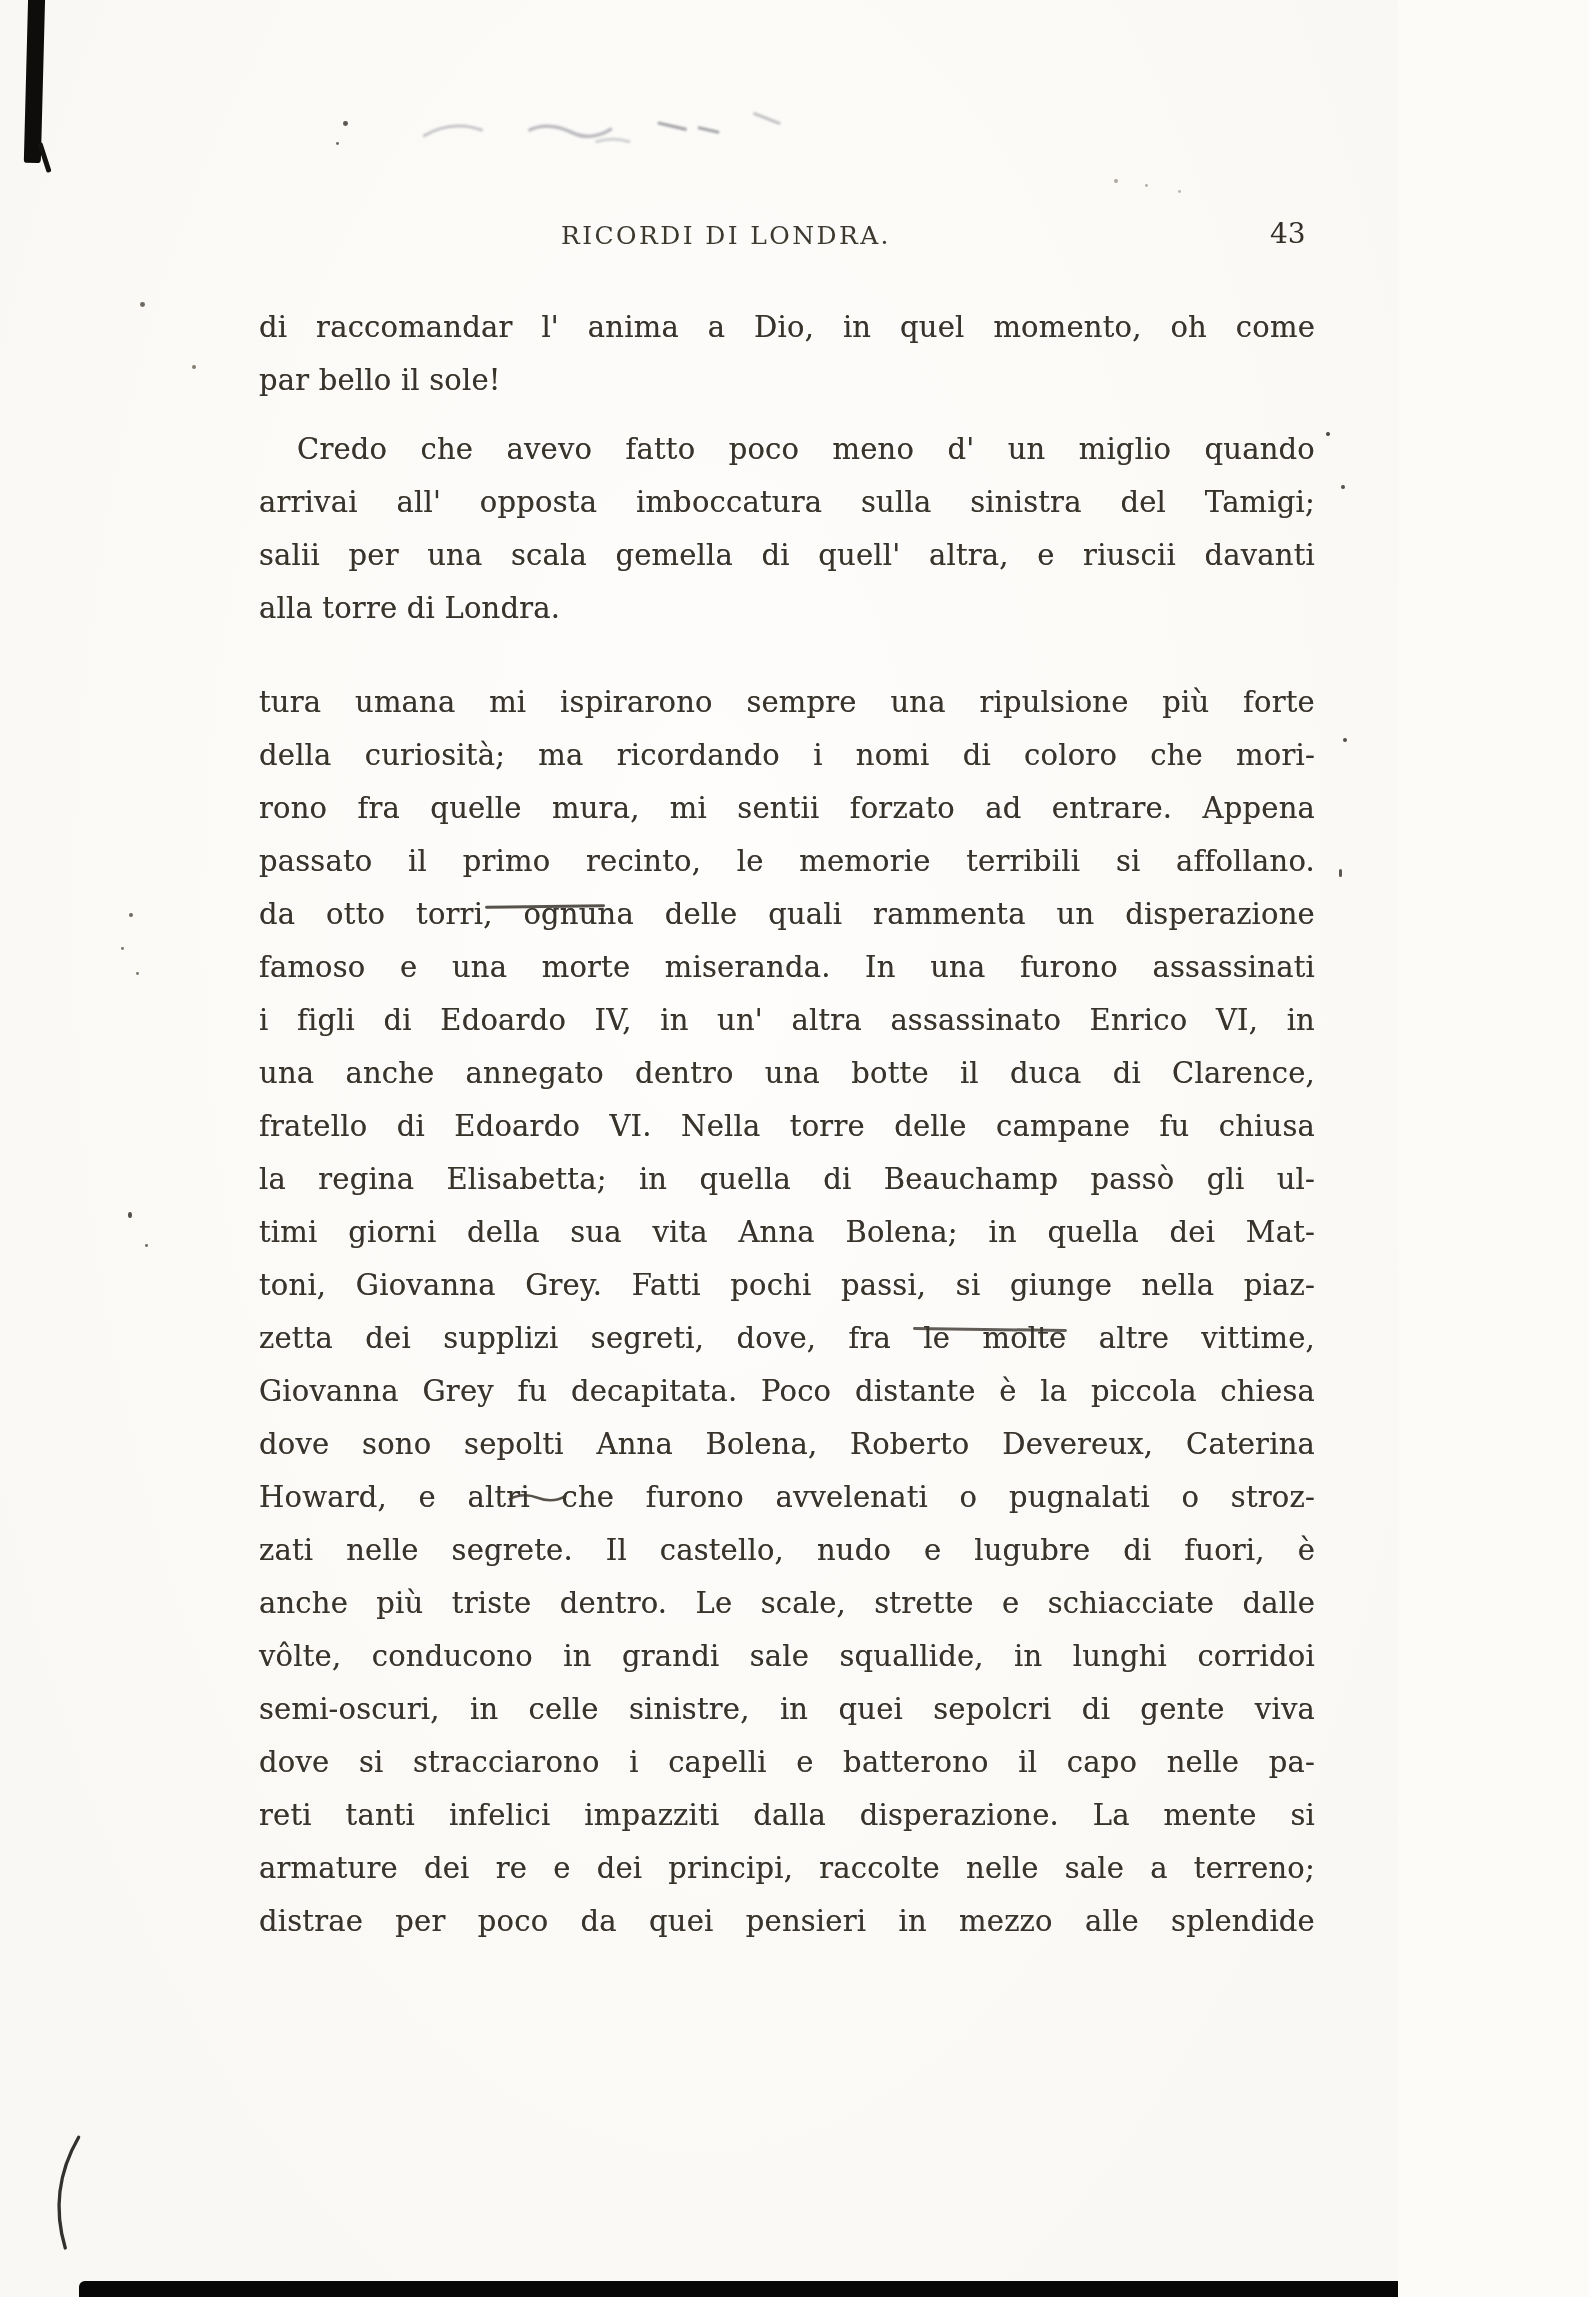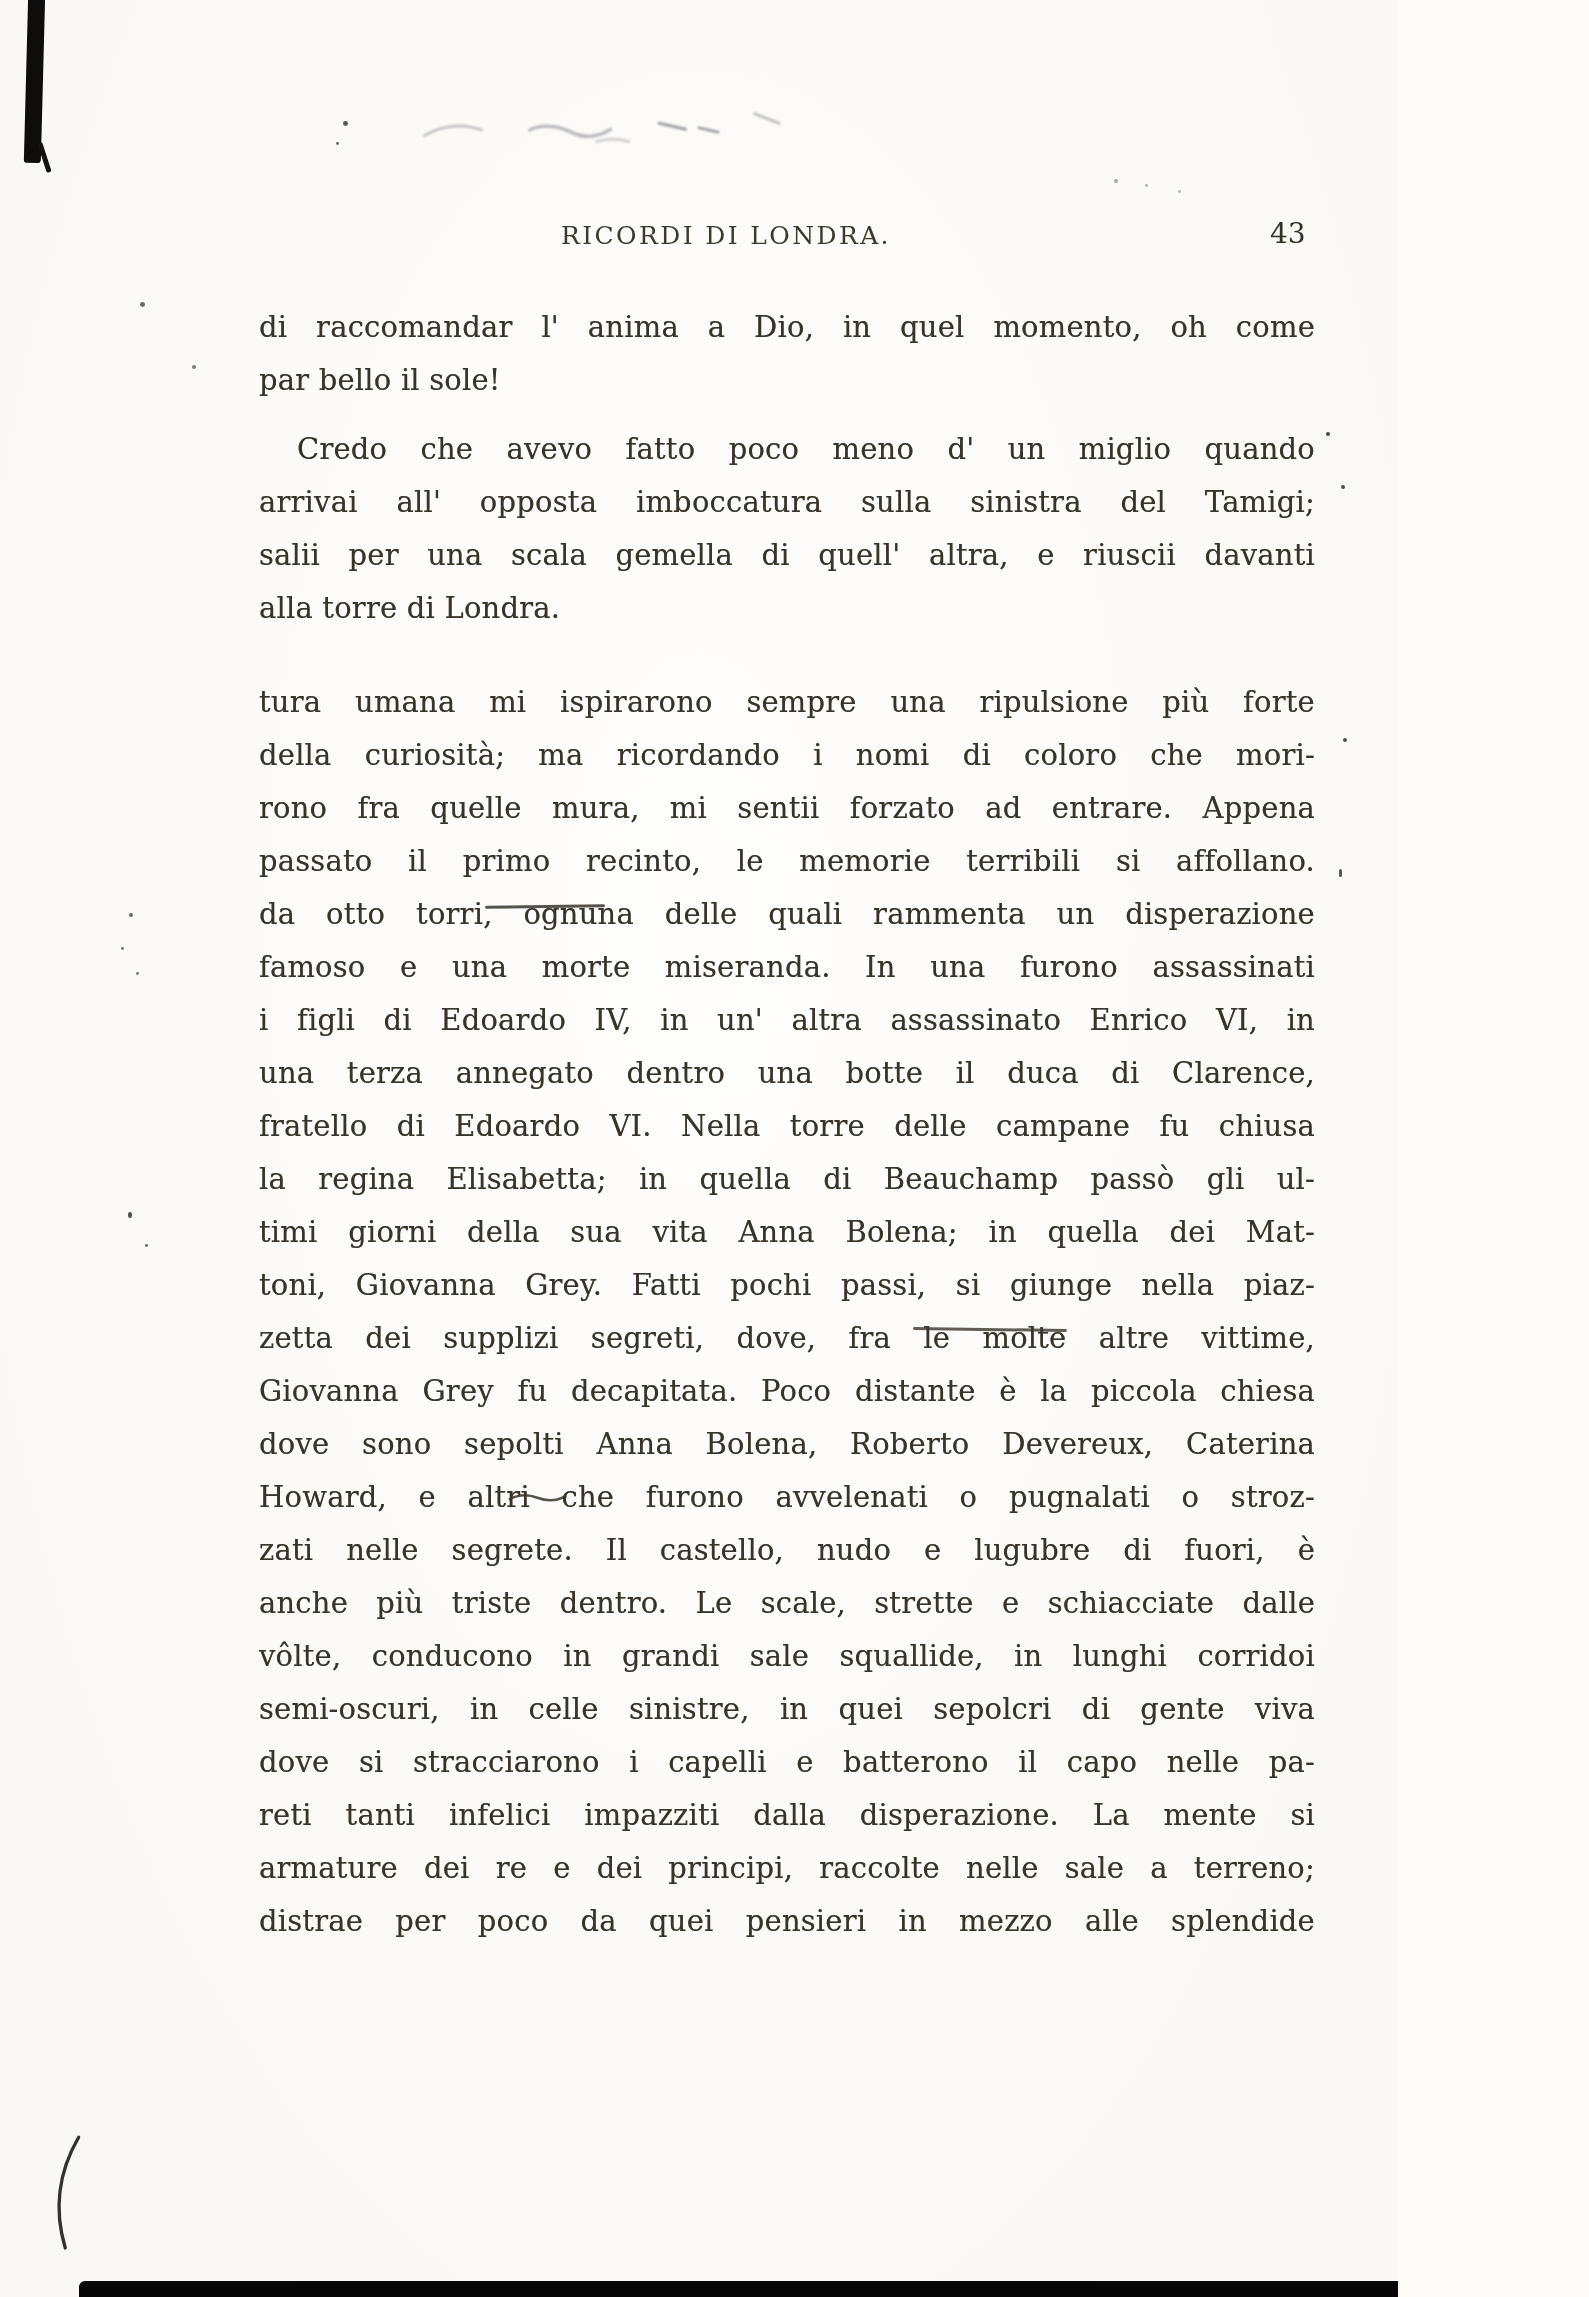--- a/index.html
+++ b/index.html
@@ -119,21 +119,21 @@
         <div class="line last">alla torre di Londra.</div>
       </div>
       <div class="paragraph gap">
         <div class="line">tura umana mi ispirarono sempre una ripulsione più forte</div>
         <div class="line">della curiosità; ma ricordando i nomi di coloro che mori-</div>
         <div class="line">rono fra quelle mura, mi sentii forzato ad entrare. Appena</div>
         <div class="line">passato il primo recinto, le memorie terribili si affollano.</div>
         <div class="line">da otto torri, ognuna delle quali rammenta un disperazione</div>
         <div class="line">famoso e una morte miseranda. In una furono assassinati</div>
         <div class="line">i figli di Edoardo IV, in un' altra assassinato Enrico VI, in</div>
-        <div class="line">una terza annegato dentro una botte il duca di Clarence,</div>
+        <div class="line">una anche annegato dentro una botte il duca di Clarence,</div>
         <div class="line">fratello di Edoardo VI. Nella torre delle campane fu chiusa</div>
         <div class="line">la regina Elisabetta; in quella di Beauchamp passò gli ul-</div>
         <div class="line">timi giorni della sua vita Anna Bolena; in quella dei Mat-</div>
         <div class="line">toni, Giovanna Grey. Fatti pochi passi, si giunge nella piaz-</div>
         <div class="line">zetta dei supplizi segreti, dove, fra le molte altre vittime,</div>
         <div class="line">Giovanna Grey fu decapitata. Poco distante è la piccola chiesa</div>
         <div class="line">dove sono sepolti Anna Bolena, Roberto Devereux, Caterina</div>
         <div class="line">Howard, e altri che furono avvelenati o pugnalati o stroz-</div>
         <div class="line">zati nelle segrete. Il castello, nudo e lugubre di fuori, è</div>
         <div class="line">anche più triste dentro. Le scale, strette e schiacciate dalle</div>

